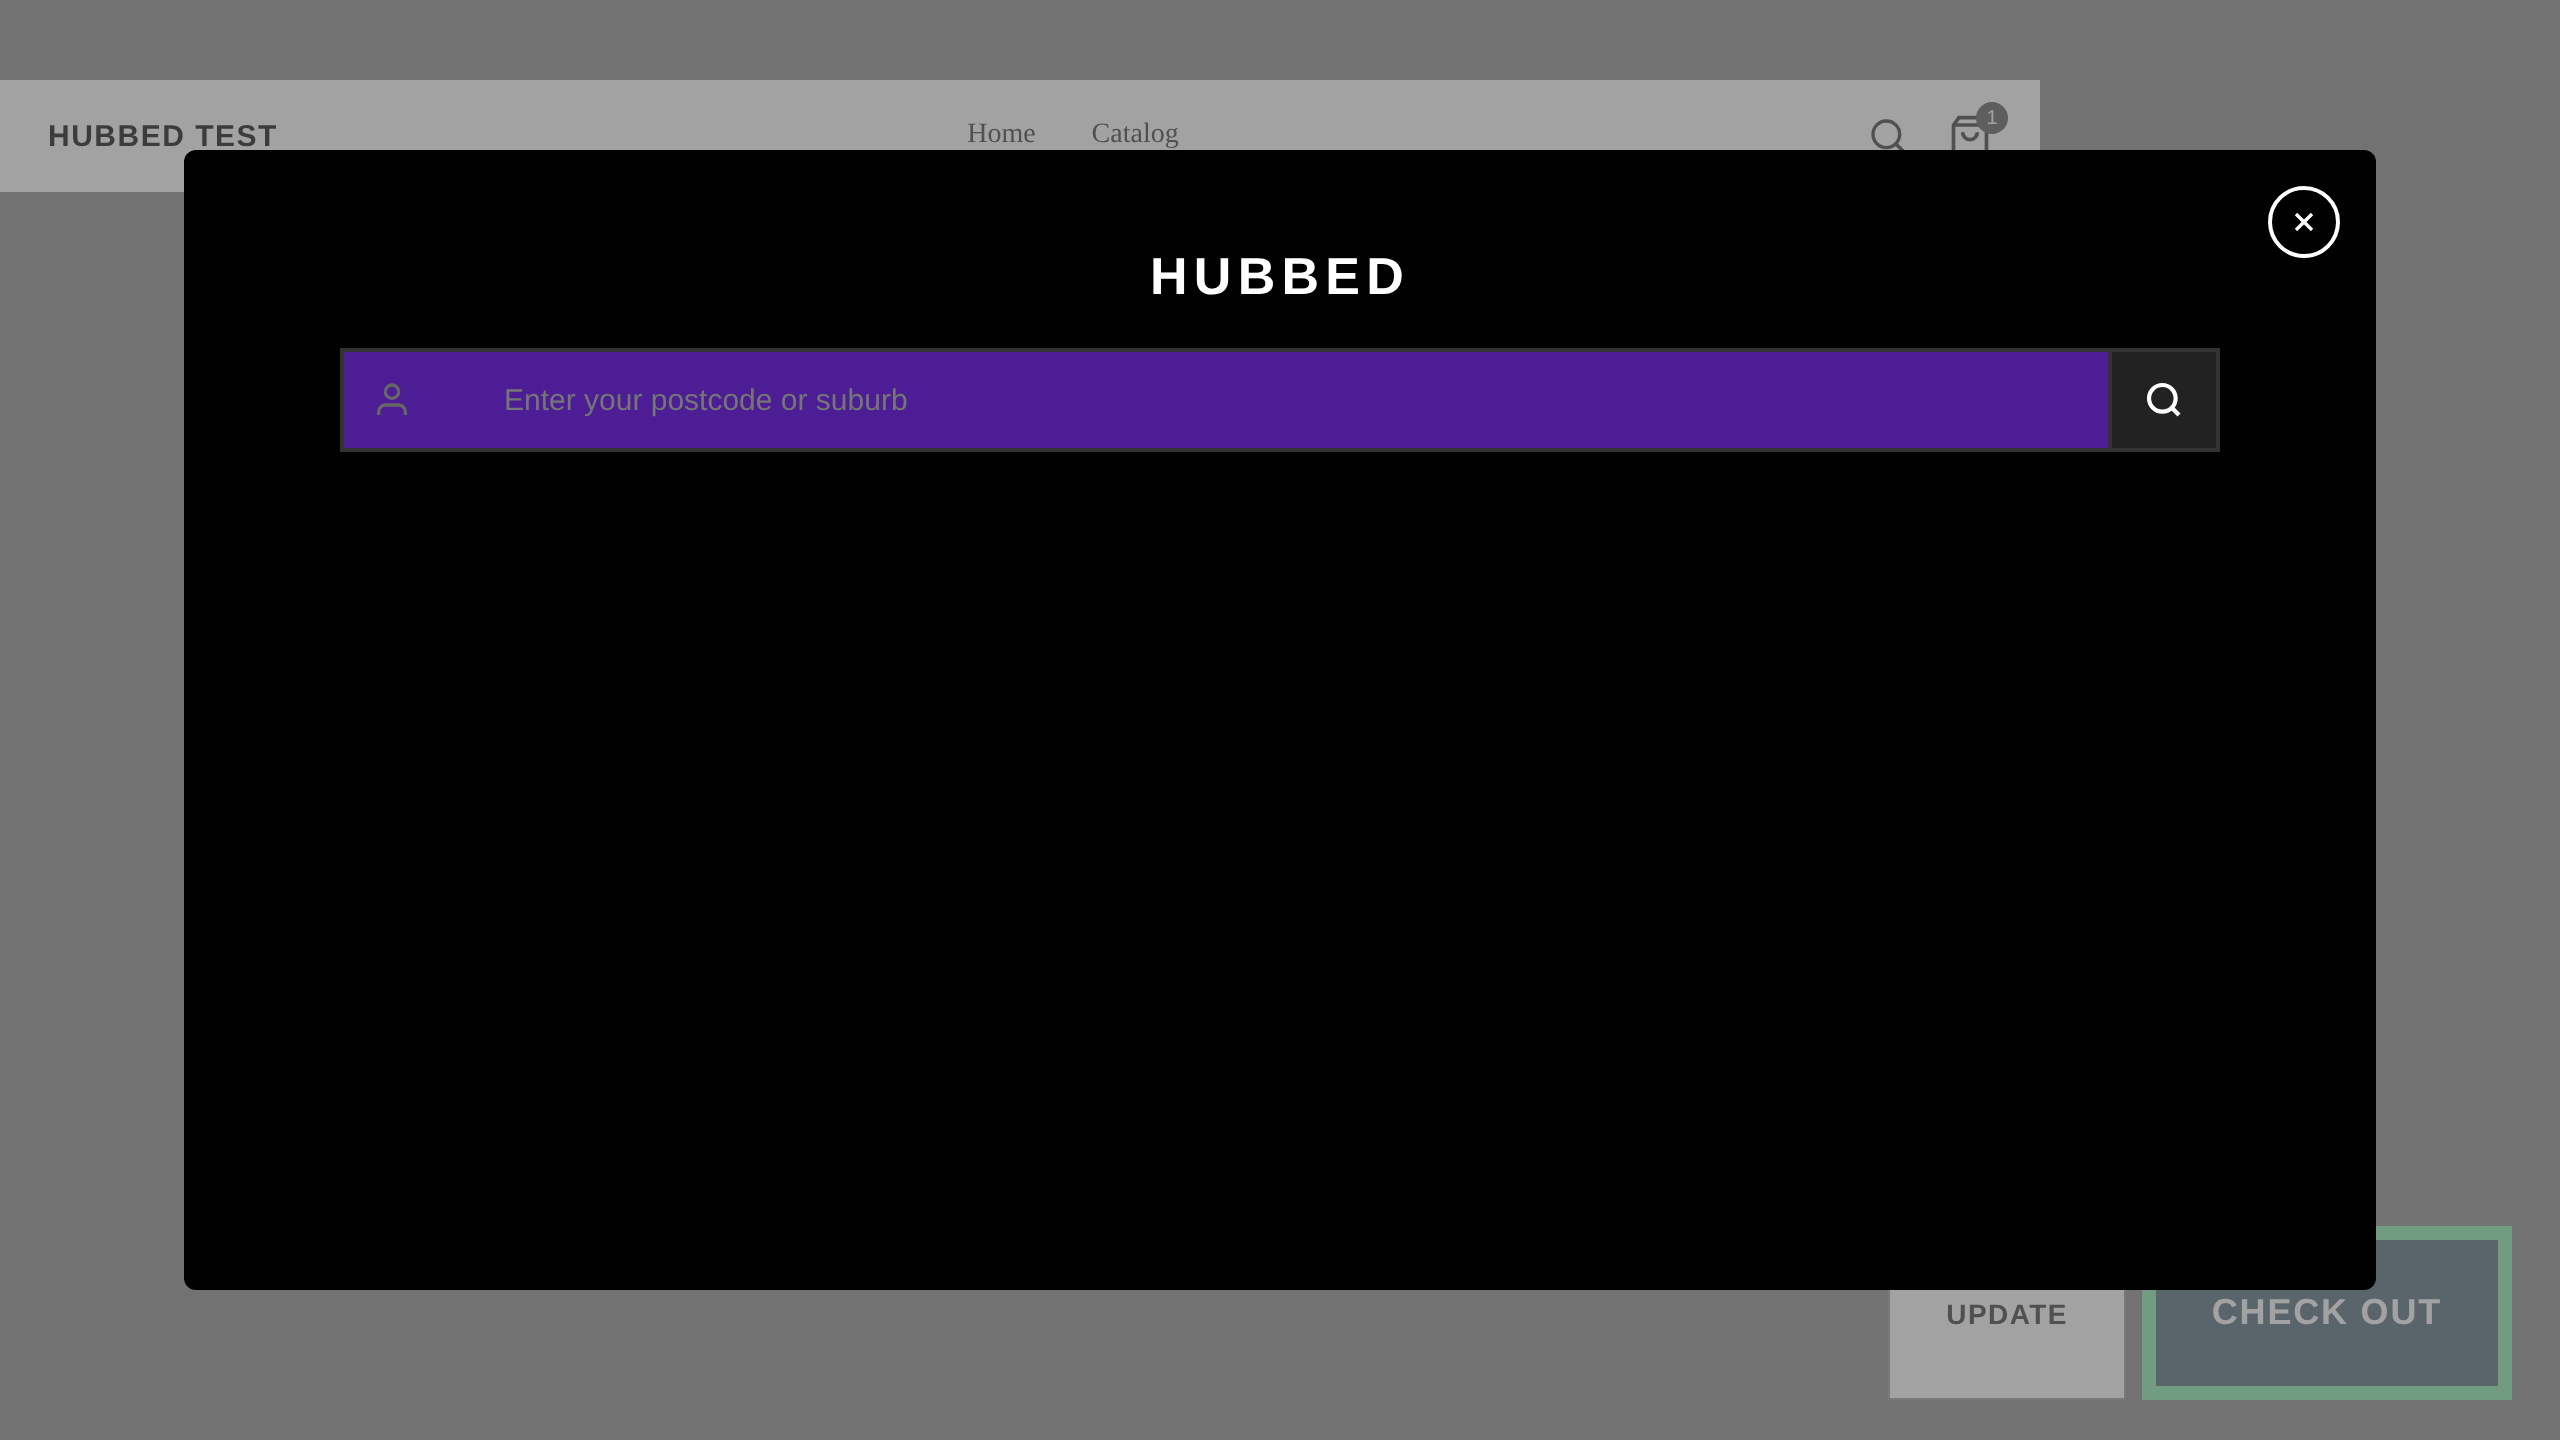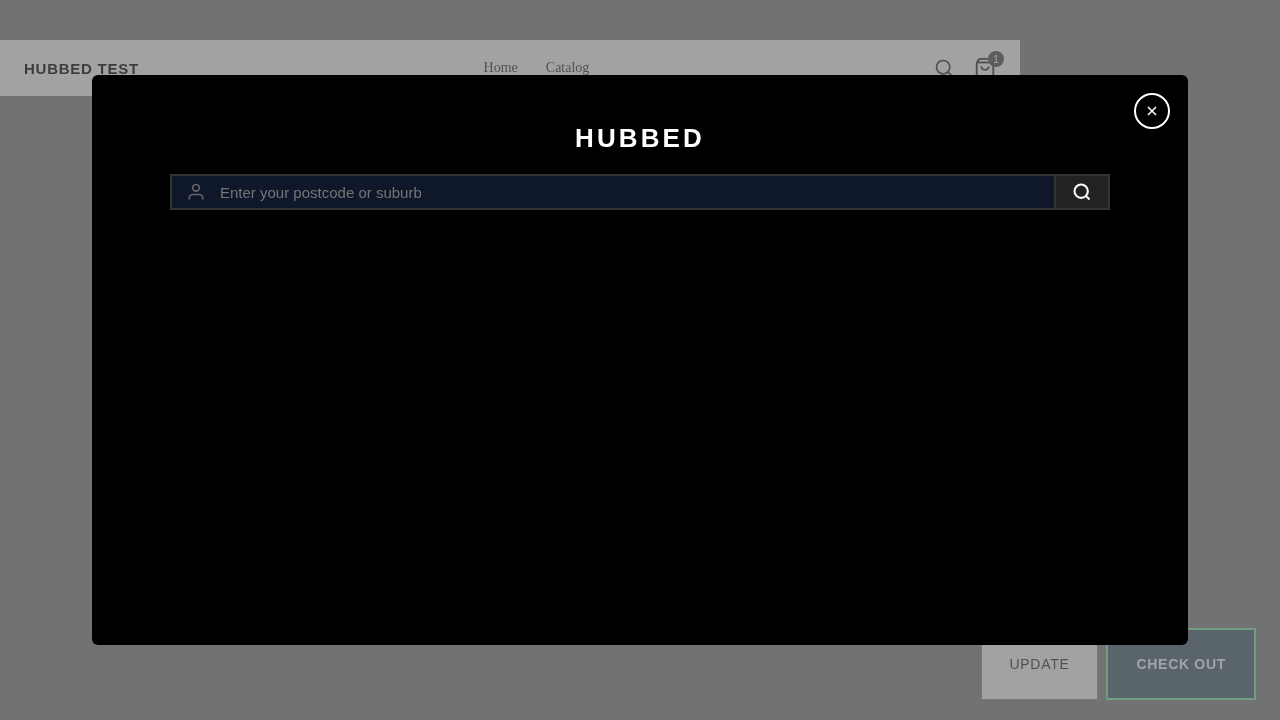--- a/index.html
+++ b/index.html
@@ -148,23 +148,24 @@
       font-weight: 800;
       letter-spacing: 0.08em;
       text-transform: uppercase;
       margin-bottom: 44px;
     }
 
     
     .search-container {
       display: flex;
       width: 940px;
-      height: 36px;
-      background: #0f172a;
+      height: 52px;
+      background: #4c1d95;
       border: 2px solid #333;
+      gap: 32px;
     }
 
     .search-icon-wrap {
       display: flex;
       align-items: center;
       padding: 0 14px;
       color: #555;
     }
 
     .search-input {
@@ -207,32 +208,32 @@
       gap: 8px;
       pointer-events: all;
     }
 
     .btn-update {
       padding: 14px 28px;
       background: #fff;
       border: 1px solid #999;
       color: #333;
       font-size: 14px;
-      font-weight: 400;
+      font-weight: 700;
       letter-spacing: 0.05em;
       cursor: pointer;
       text-transform: uppercase;
     }
 
     .btn-checkout {
       padding: 26px 28px;
       background: #4a6674;
-      border: 2px solid #86efac;
-      color: #fff;
-      font-size: 14px;
+      border: 7px solid #86efac;
+      color: #fff;
+      font-size: 18px;
       font-weight: 600;
       letter-spacing: 0.05em;
       cursor: pointer;
       text-transform: uppercase;
     }
 
     
     svg {
       display: block;
     }

